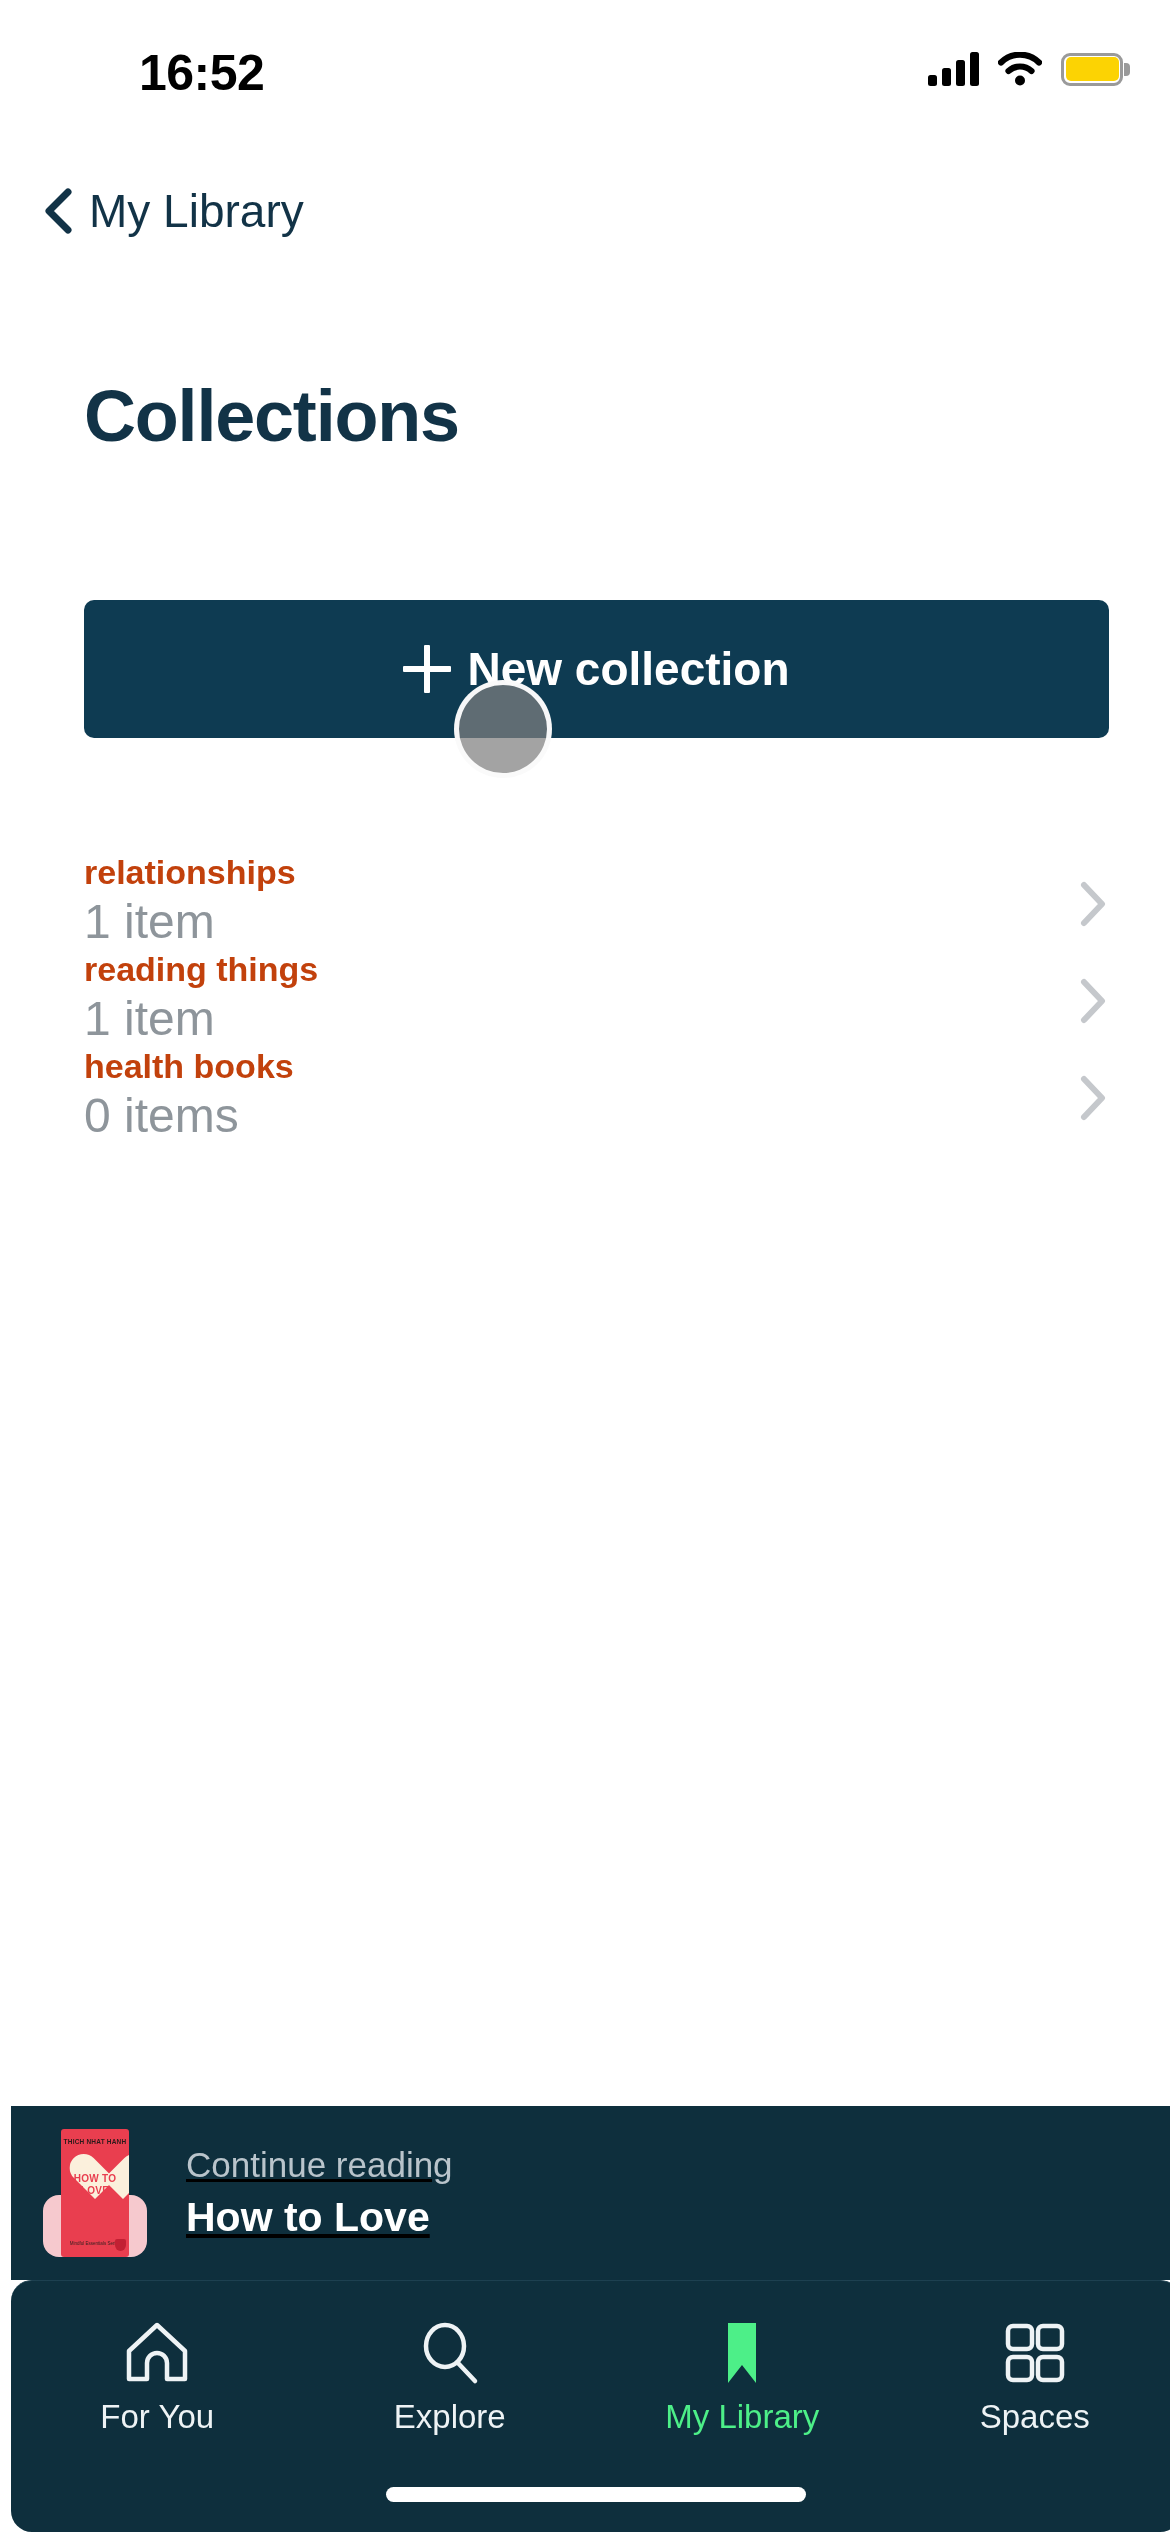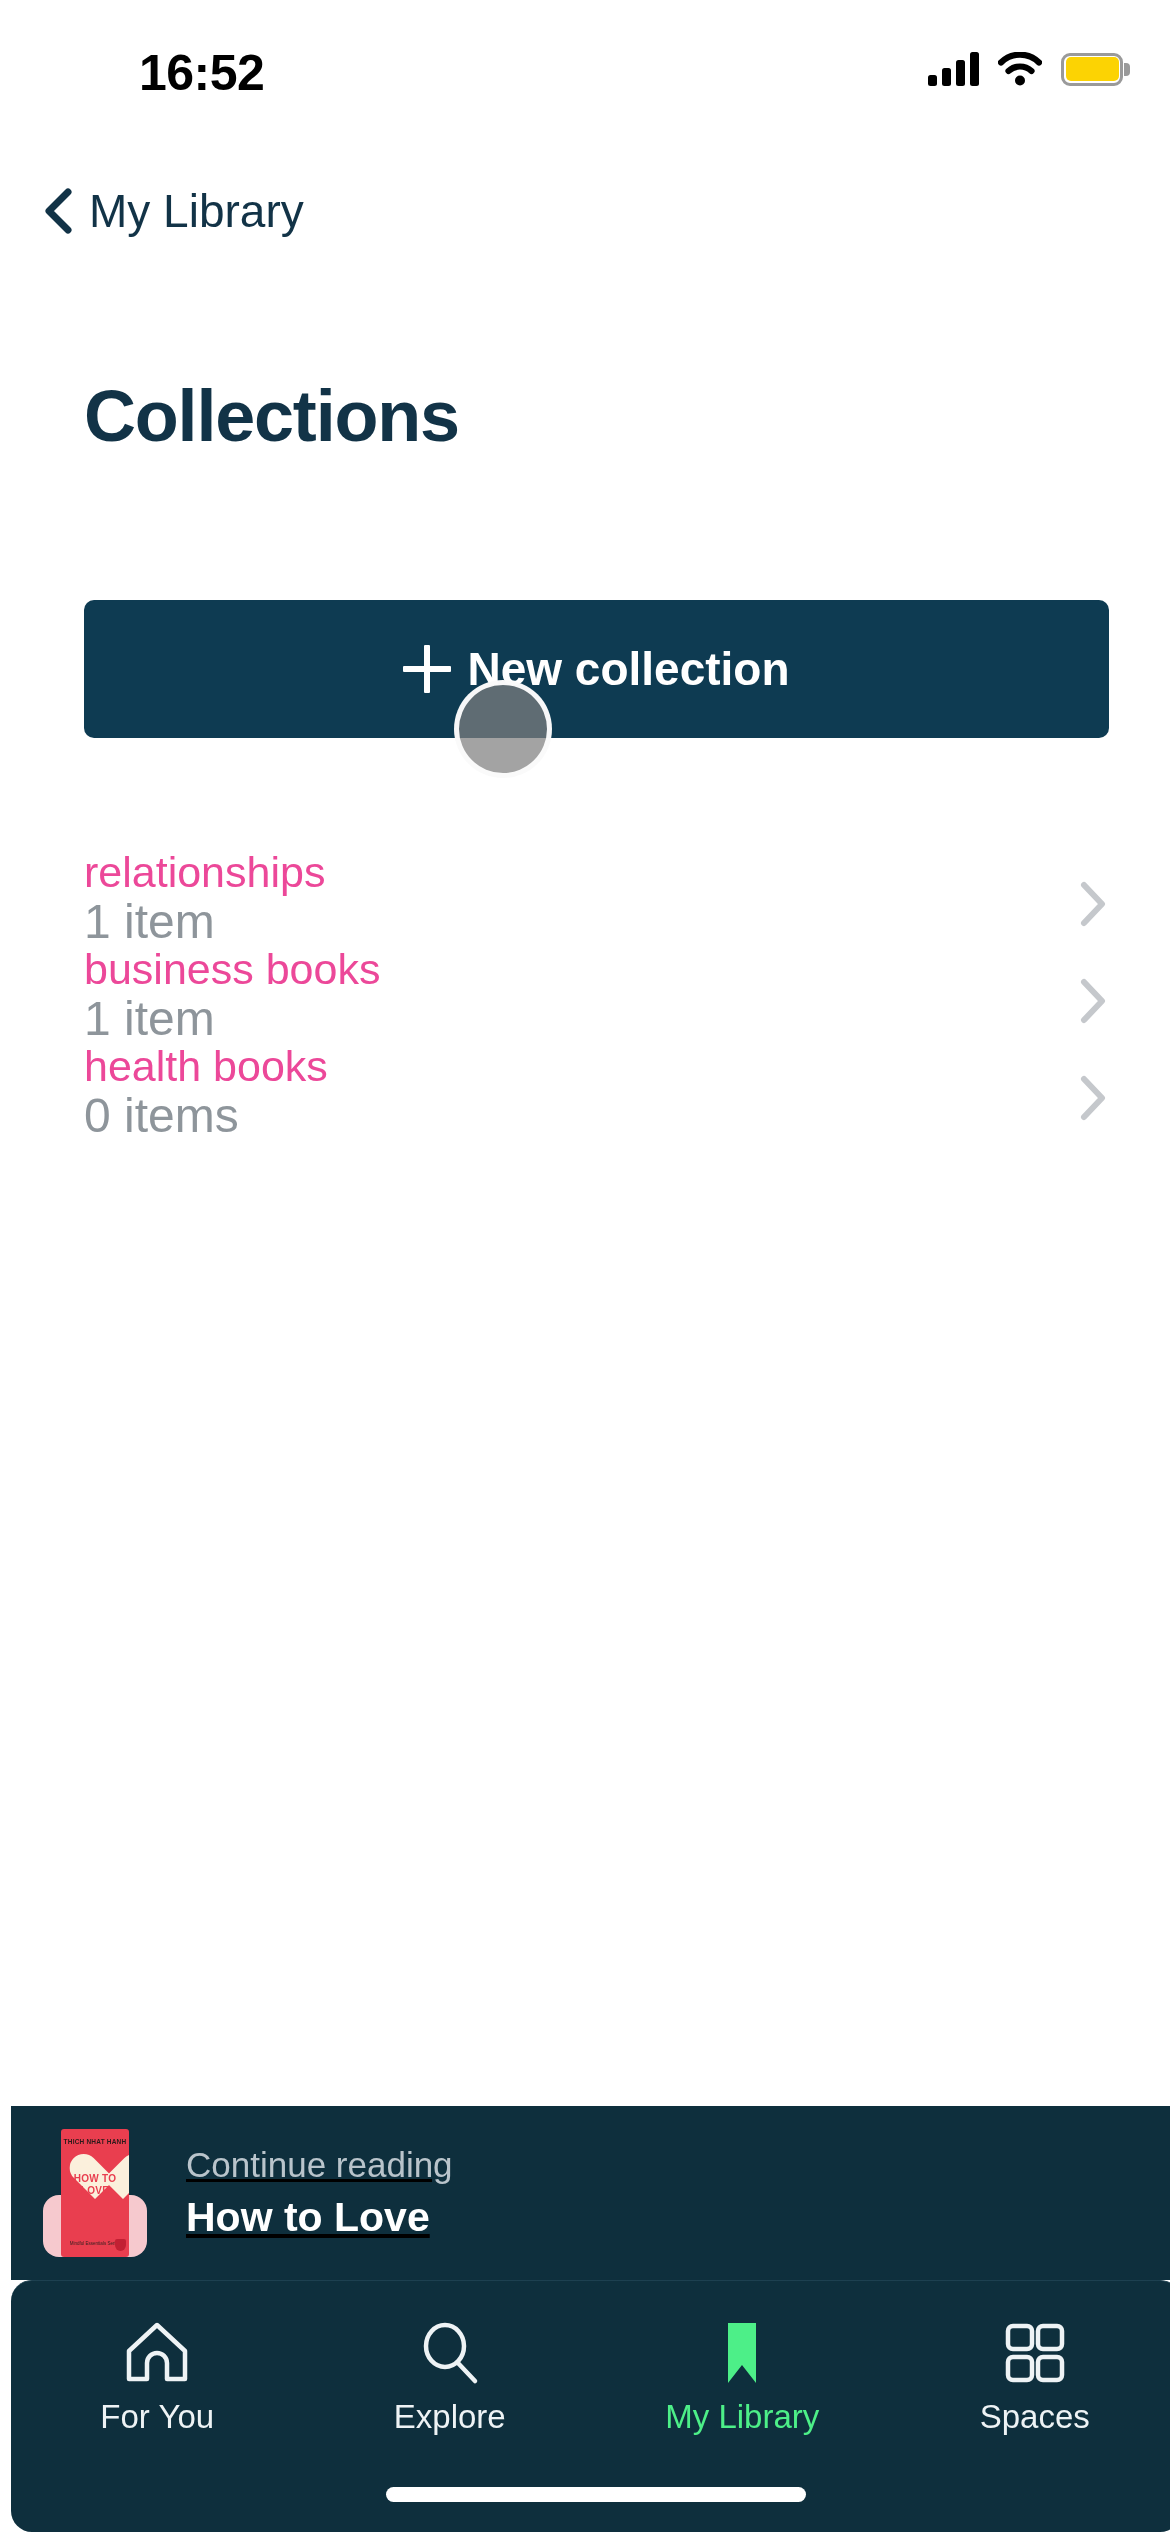--- a/index.html
+++ b/index.html
@@ -123,21 +123,21 @@
   }
   .collection-row {
     position:relative;
     height:97px;
     padding:0 73px;
     display:flex; align-items:flex-start;
     cursor:pointer;
   }
   .collection-row .texts { flex:1; }
   .collection-row .name {
-    font-size:43px; font-weight:400; color:#ec4899;
+    font-size:34px; font-weight:700; color:#c2410c;
     line-height:44px;
   }
   .collection-row .count {
     font-size:48px; font-weight:400; color:#8e959b;
     line-height:48px; margin-top:4px;
   }
   .collection-row .row-chevron {
     width:30px; height:48px; margin-top:30px; flex:none;
   }
 
@@ -309,21 +309,21 @@
       </span>
       <span class="row-chevron">
         <svg width="30" height="48" viewBox="0 0 30 48">
           <path d="M6 5 L24 24 L6 43" stroke="#C5C8CC" stroke-width="6" fill="none" stroke-linecap="round" stroke-linejoin="round"></path>
         </svg>
       </span>
     </div>
 
     <div class="collection-row">
       <span class="texts">
-        <span class="name" style="display:block">business books</span>
+        <span class="name" style="display:block">reading things</span>
         <span class="count" style="display:block">1 item</span>
       </span>
       <span class="row-chevron">
         <svg width="30" height="48" viewBox="0 0 30 48">
           <path d="M6 5 L24 24 L6 43" stroke="#C5C8CC" stroke-width="6" fill="none" stroke-linecap="round" stroke-linejoin="round"></path>
         </svg>
       </span>
     </div>
 
     <div class="collection-row">

